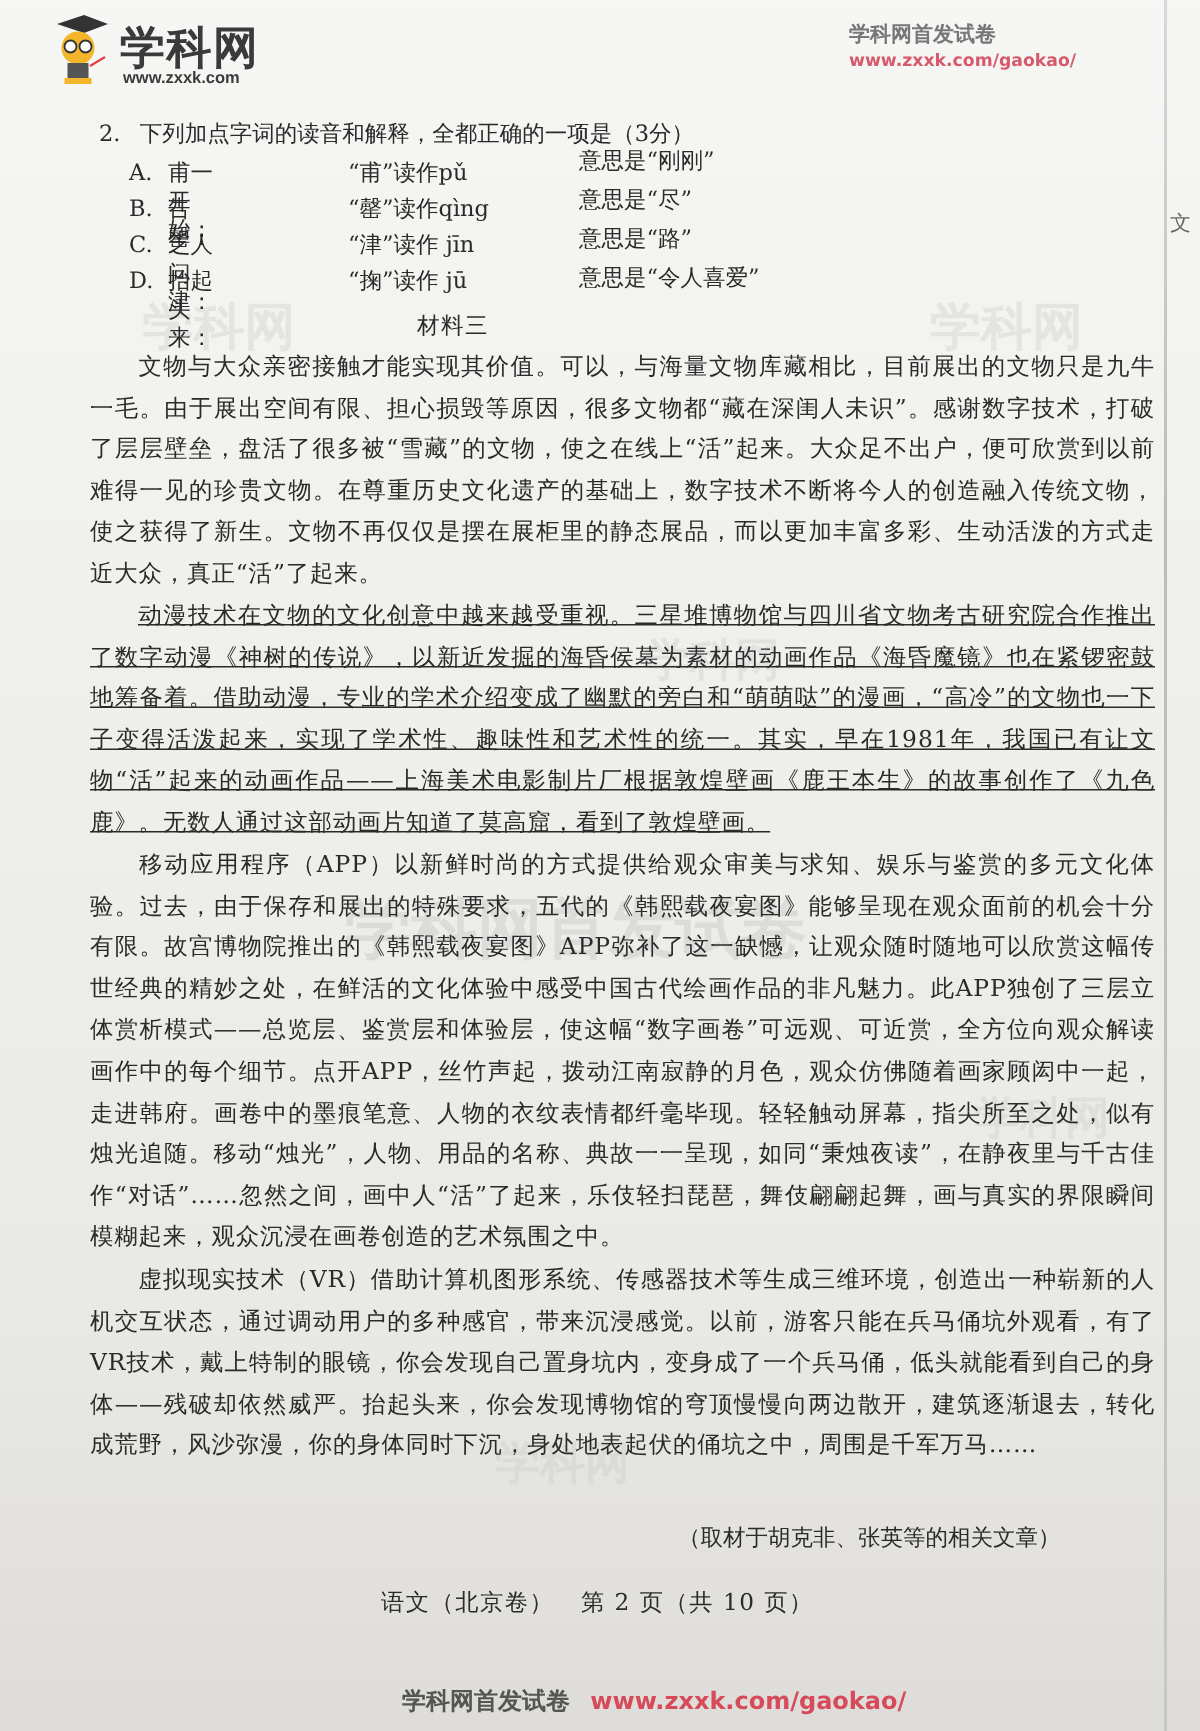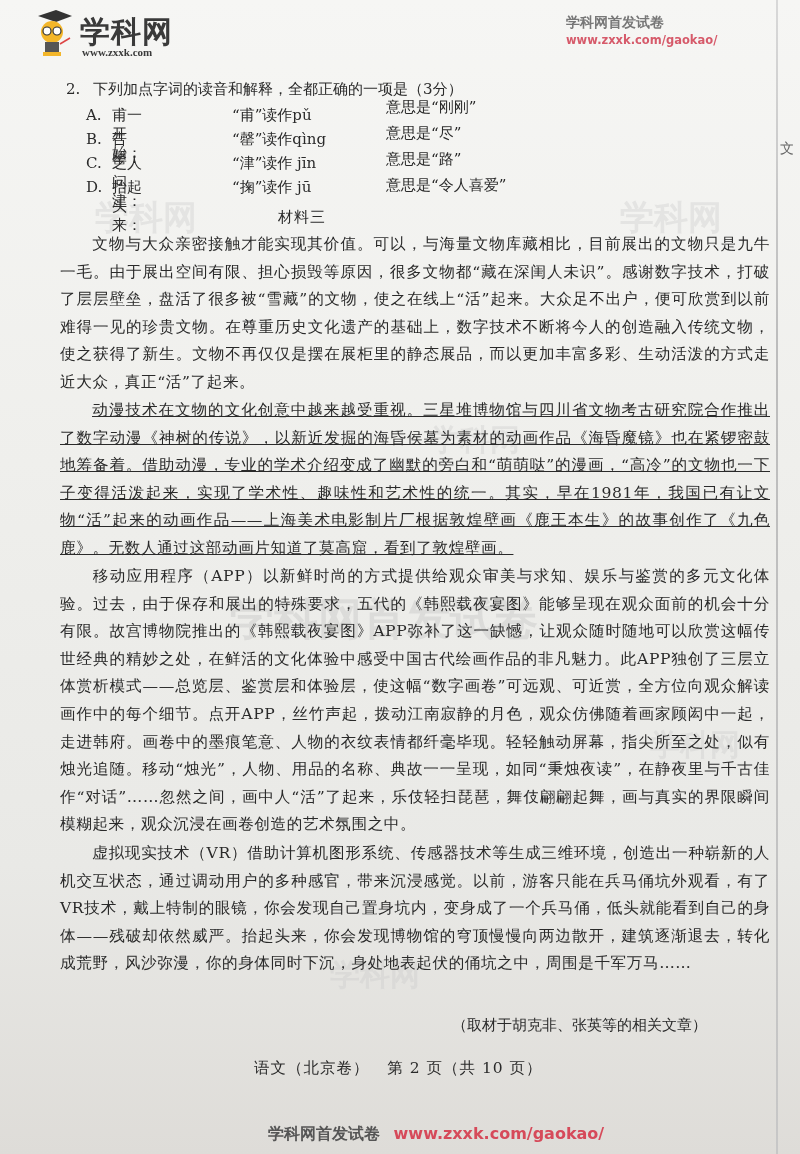--- a/index.html
+++ b/index.html
@@ -14,21 +14,21 @@
     background: linear-gradient(180deg, #d8d8d8, #bcbcbc 30%, #c7c7c7);
   }
   .edge-char { position: absolute; left: 780px; top: 140px; font-size: 14px; color: #666; }
   .header-logo { position: absolute; left: 34px; top: 4px; width: 160px; height: 56px; }
   .mascot { position: absolute; left: 0; top: 4px; width: 40px; height: 50px; }
   .logo-title {
     position: absolute; left: 46px; top: 8px; font-family: "DejaVu Sans", sans-serif;
     font-weight: bold; font-size: 30px; color: #3a3a3a; letter-spacing: 1px;
   }
   .logo-url {
-    position: absolute; left: 48px; top: 42px; font-family: Liberation Serif, serif;
+    position: absolute; left: 48px; top: 42px; font-family: Liberation Sans, sans-serif;
     font-size: 11px; color: #3a3a3a; font-weight: bold;
   }
   .header-right { position: absolute; left: 566px; top: 14px; text-align: left; }
   .header-right .t1 { font-family: "DejaVu Sans", sans-serif; font-weight: bold; font-size: 14px; color: #777; }
   .header-right .t2 { font-family: "DejaVu Sans", sans-serif; font-weight: bold; font-size: 11.5px; color: #d65a6a; margin-top: 1px; }
 
   .q { position: absolute; left: 66px; top: 80px; font-size: 15px; }
   .opt { position: absolute; font-size: 15px; }
   .opt .k { position: absolute; left: 0; }
   .opt .w { position: absolute; left: 26px; }

